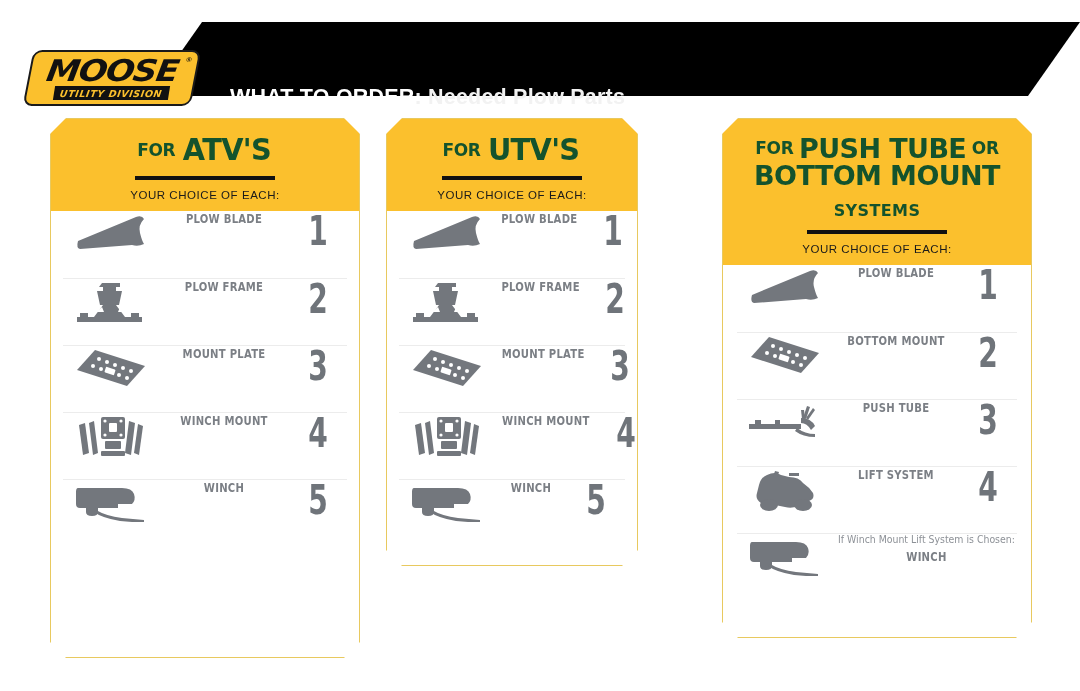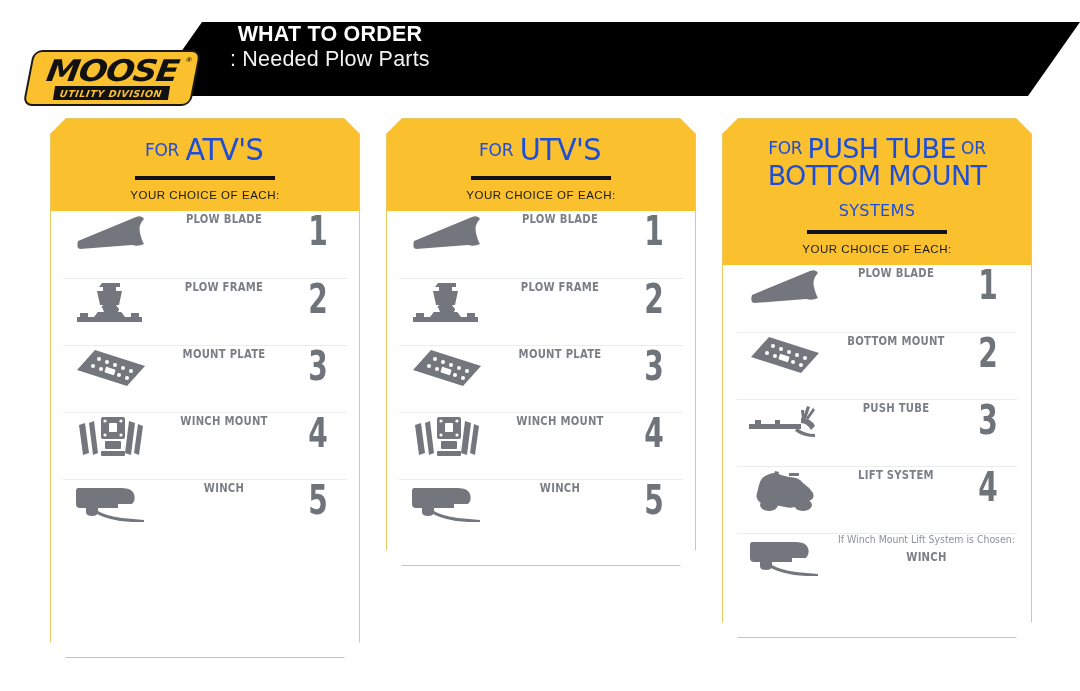--- a/index.html
+++ b/index.html
@@ -13,27 +13,26 @@
 
   
   .header { position: absolute; left: 0; top: 22px; width: 1080px; height: 74px; }
   .header-bar {
     position: absolute; left: 150px; top: 0; width: 930px; height: 74px;
     background: #000000;
     clip-path: polygon(52px 0, 930px 0, 878px 74px, 0 74px);
   }
   .header-title {
     position: absolute; left: 230px; top: 0; height: 88px;
-    display: flex; align-items: center;
+    display: flex; align-items: flex-end;
     color: #ffffff; font-size: 21.5px; letter-spacing: .2px;
     white-space: nowrap;
-    flex-direction: column;
   }
   .header-title .strong { font-weight: 700; }
-  .header-title .light  { font-weight: 400; color: #f2f2f2; }
+  .header-title .light  { font-weight: 700; color: #f2f2f2; }
 
   
   .logo {
     position: absolute; left: 28px; top: 28px; width: 168px; height: 56px;
     background: #FBC02D;
     border: 2.5px solid #1a1a1a;
     border-radius: 9px;
     transform: skewX(-11deg);
   }
   .logo-inner {
@@ -69,33 +68,33 @@
 
   .card {
     position: absolute; top: 0;
     background: #ffffff;
     border: 1.3px solid #e8c95f;
     clip-path: polygon(16px 0, calc(100% - 16px) 0, 100% 16px,
                        100% calc(100% - 16px), calc(100% - 16px) 100%,
                        16px 100%, 0 calc(100% - 16px), 0 16px);
   }
   .card-1 { left: 50px;  width: 310px; height: 540px; }
-  .card-2 { left: 386px; width: 310px; height: 448px; }
+  .card-2 { left: 386px; width: 252px; height: 448px; }
   .card-3 { left: 722px; width: 310px; height: 520px; }
 
   .card-head {
     background: #FBC02D;
     width: 100%;
     padding: 16px 14px 10px;
     text-align: center;
   }
   .head-line {
-    color: #1d4ed8;
+    color: #14532d;
     font-family: "DejaVu Sans", sans-serif;
-    font-weight: 400;
+    font-weight: 700;
     line-height: 1.0;
     white-space: nowrap;
   }
   .head-small {
     font-size: 17px; letter-spacing: -.3px;
     vertical-align: 4px;
   }
   .head-big {
     font-size: 30px; letter-spacing: -.7px;
     transform: scaleX(.96); display: inline-block;

